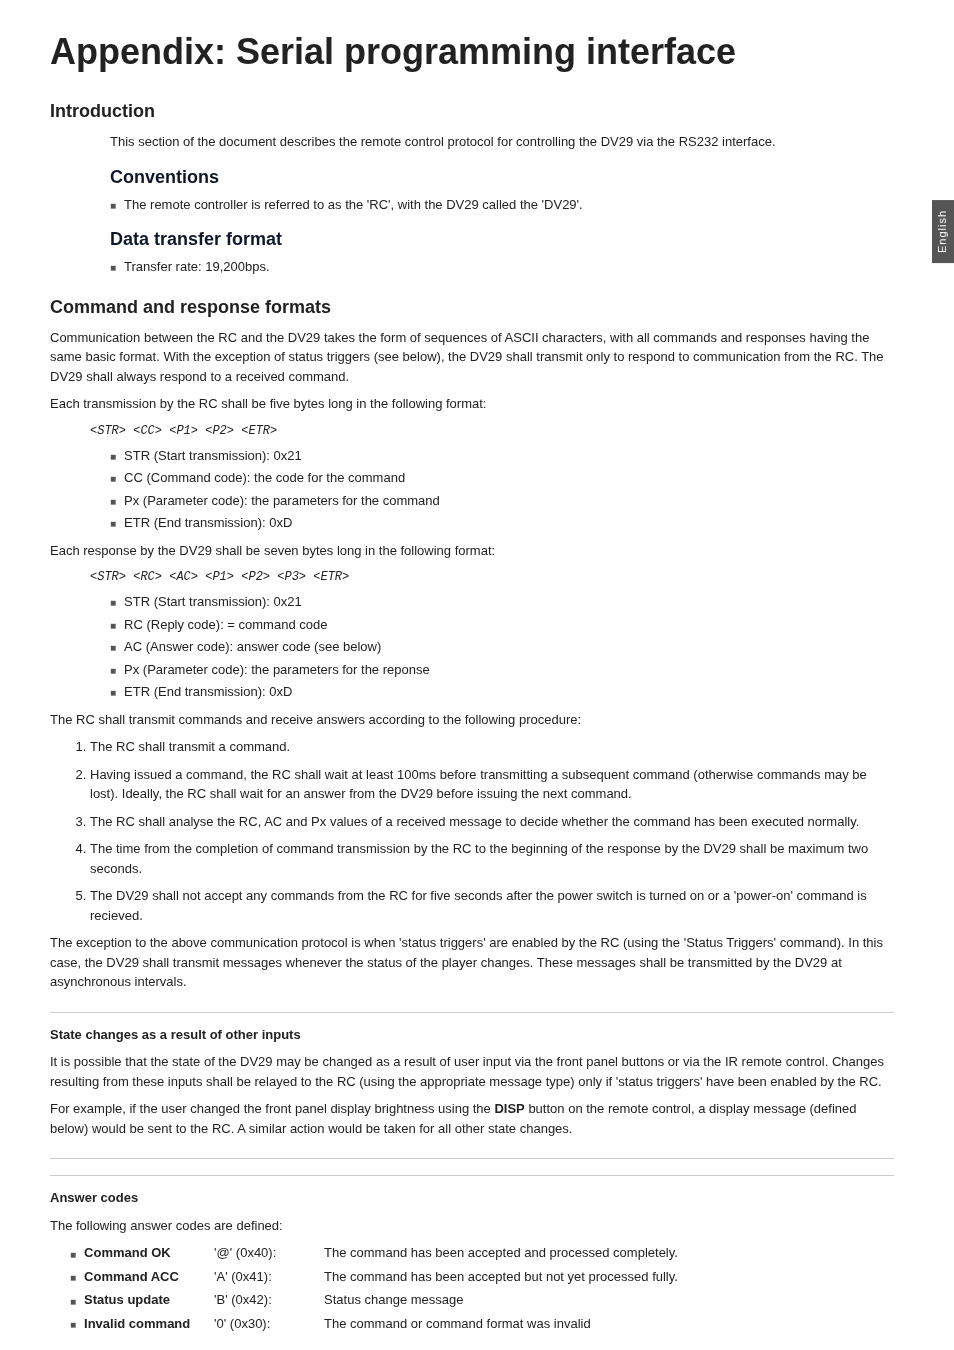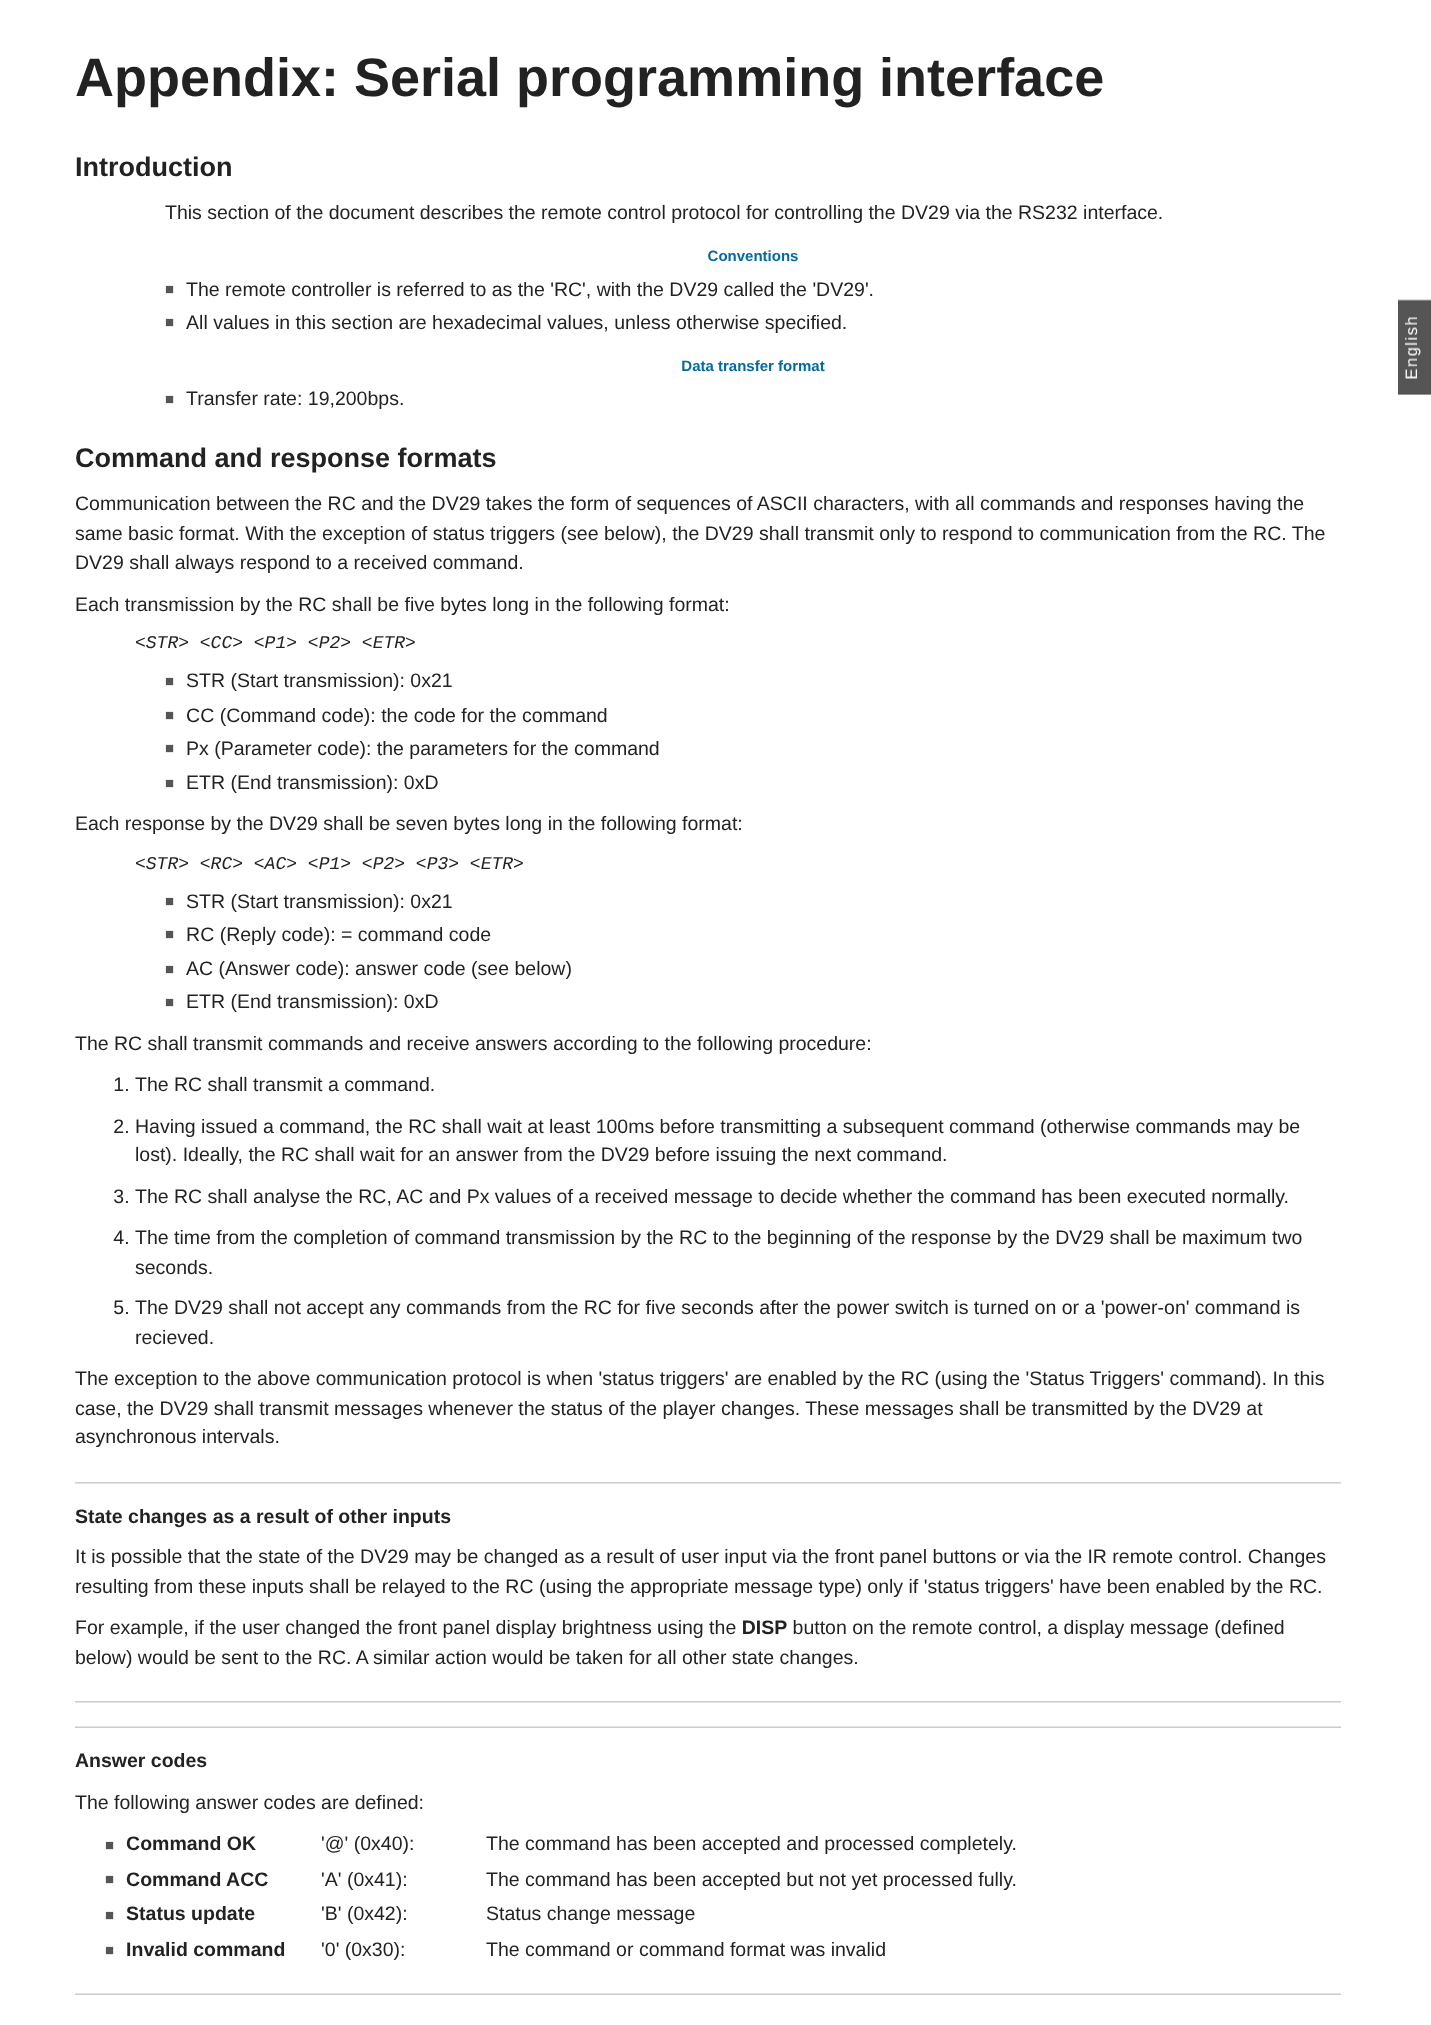--- a/index.html
+++ b/index.html
@@ -37,26 +37,25 @@
       margin-bottom: 28px;
       line-height: 1.2;
     }
     .section-title {
       font-size: 18px;
       font-weight: bold;
       color: #222;
       margin-bottom: 10px;
     }
     .subsection-title {
-      font-size: 10px;
-      font-weight: bold;
-      color: #0369a1;
+      font-size: 18px;
+      font-weight: bold;
+      color: #0f172a;
       margin-bottom: 4px;
       margin-top: 12px;
-      text-align: center;
     }
     p {
       margin-bottom: 8px;
       line-height: 1.5;
     }
     .bullet-list {
       list-style: none;
       margin: 4px 0 8px 20px;
     }
     .bullet-list li {
@@ -146,23 +145,20 @@
 
   <div class="section-block">
     <h2 class="section-title">Introduction</h2>
     <p class="indented">This section of the document describes the remote control protocol for controlling the DV29 via the RS232 interface.</p>
 
     <p class="subsection-title indented">Conventions</p>
     <ul class="bullet-list indented">
       <li>
           <span>The remote controller is referred to as the 'RC', with the DV29 called the 'DV29'.</span>
         </li>
-      <li>
-          <span>All values in this section are hexadecimal values, unless otherwise specified.</span>
-        </li>
     </ul>
 
     <p class="subsection-title indented">Data transfer format</p>
     <ul class="bullet-list indented">
       <li>
           <span>Transfer rate: 19,200bps.</span>
         </li>
     </ul>
   </div>
 
@@ -191,20 +187,23 @@
     <p class="mono">&lt;STR&gt; &lt;RC&gt; &lt;AC&gt; &lt;P1&gt; &lt;P2&gt; &lt;P3&gt; &lt;ETR&gt;</p>
     <ul class="bullet-list indented">
       <li>
           <span>STR (Start transmission): 0x21</span>
         </li>
       <li>
           <span>RC (Reply code): = command code</span>
         </li>
       <li>
           <span>AC (Answer code): answer code (see below)</span>
+        </li>
+      <li>
+          <span>Px (Parameter code): the parameters for the reponse</span>
         </li>
       <li>
           <span>ETR (End transmission): 0xD</span>
         </li>
     </ul>
 
     <p>The RC shall transmit commands and receive answers according to the following procedure:</p>
     <ol class="numbered">
       <li>The RC shall transmit a command.</li>
       <li>Having issued a command, the RC shall wait at least 100ms before transmitting a subsequent command (otherwise commands may be lost). Ideally, the RC shall wait for an answer from the DV29 before issuing the next command.</li>

